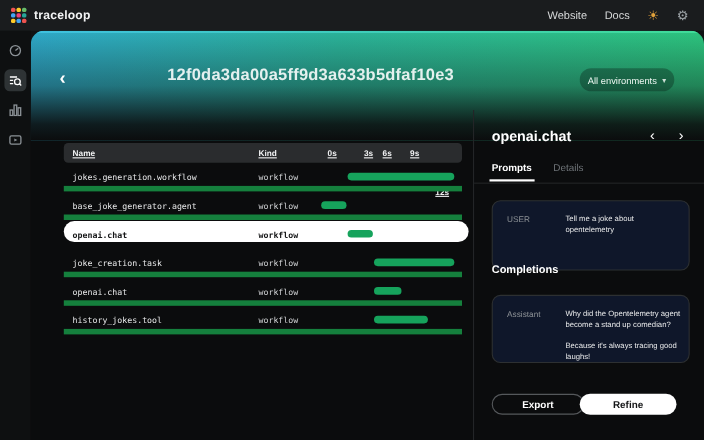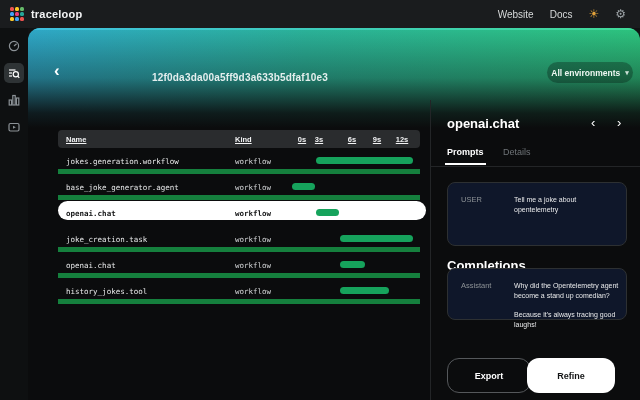--- a/index.html
+++ b/index.html
@@ -30,25 +30,25 @@
   
   .card { position:absolute; left:28px; top:28px; width:612px; height:372px;
           background:#0b0c0d; border-radius:12px 12px 0 0; overflow:hidden; }
   .hero { position:absolute; left:0; top:0; width:612px; height:100px; }
   .hero::before { content:""; position:absolute; left:0; top:0; right:0; height:2px;
                   background:linear-gradient(90deg,#41c4e4,#43e09c); opacity:.85; }
   .back { position:absolute; left:26px; top:34px; color:#fff; font-size:17px; line-height:17px;
           cursor:pointer; font-weight:bold; }
   .hero-title { position:absolute; left:45px; top:26px; color:#ffffff; font-size:27px;
                 font-weight:bold; letter-spacing:-.5px; }
-  .hero-id { position:absolute; left:124px; top:44px; color:rgba(255,255,255,.88); font-size:10px;
+  .hero-id { position:absolute; left:124px; top:32px; color:rgba(255,255,255,.88); font-size:15px;
              font-weight:bold; letter-spacing:.2px; }
   .env-pill { position:absolute; left:499px; top:34px; width:86px; height:21px; border-radius:11px;
               background:rgba(0,0,0,.28); display:flex; align-items:center; justify-content:center;
-              gap:5px; color:#eef7f2; font-size:8.5px; font-weight:bold; cursor:pointer;margin-left:20px; }
+              gap:5px; color:#eef7f2; font-size:8.5px; font-weight:normal; cursor:pointer; }
   .env-pill .chev { font-size:7px; opacity:.85; }
 
   
   .table { position:absolute; left:30px; top:102px; width:362px; }
   .thead { position:relative; height:18px; background:#2a2c2e; border-radius:4px;
            color:#f2f3f4; font-size:7.5px; font-weight:bold; }
   .thead span { position:absolute; top:5px;text-decoration:underline; }
   .th-name { left:8px; }
   .th-kind { left:177px; }
   .tick { transform:translateX(-50%); }
@@ -71,27 +71,27 @@
   .nav-arrow { position:absolute; top:16px; color:#fff; font-size:13px; cursor:pointer; line-height:14px; }
   .nav-prev { left:160px; } .nav-next { left:186px; }
   .tabs { position:absolute; left:0; top:44px; width:210px; height:23px; border-bottom:1px solid #232527; }
   .tab { position:absolute; top:3px; font-size:9px; cursor:pointer; }
   .tab-prompts { left:16px; color:#ffffff; font-weight:bold; }
   .tab-prompts::after { content:""; position:absolute; left:-2px; right:-2px; bottom:-8px; height:2px; background:#fff; }
   .tab-details { left:72px; color:#6e7377; }
   .msg-box { position:absolute; left:16px; width:180px; border:1px solid #2d3032; border-radius:8px;
              background:#0f172a; }
   .box-user { top:82px; height:64px; }
-  .box-assistant { top:168px; height:52px; }
+  .box-assistant { top:168px; height:62px; }
   .msg-role { position:absolute; left:13px; top:12px; font-size:7.5px; color:#8d9296; }
   .msg-text { position:absolute; left:66px; top:12px; width:106px; font-size:7px; line-height:10px;
               color:#e9eaeb; }
   .msg-text p + p { margin-top:9px; }
-  .completions-h { position:absolute; left:16px; top:158px; color:#ffffff; font-size:13px; font-weight:bold;text-align:center; }
-  .btn { position:absolute; top:258px; height:35px; border-radius:12px; font-size:9px; font-weight:bold;
+  .completions-h { position:absolute; left:16px; top:140px; color:#ffffff; font-size:10px; font-weight:bold;text-align:center; }
+  .btn { position:absolute; top:258px; height:19px; border-radius:12px; font-size:9px; font-weight:bold;
          display:flex; align-items:center; justify-content:center; cursor:pointer; }
   .btn-export { left:16px; width:84px; border:1px solid #55585b; color:#ffffff; background:transparent; }
   .btn-refine { left:96px; width:88px; background:#ffffff; color:#141516; }
 </style>
 </head>
 <body>
 
 <div class="app">
 
   <div class="topbar">
@@ -164,24 +164,24 @@
         <span class="chev">▾</span>
       </div>
     </div>
 
     <div class="table">
       <div class="thead">
         <span class="th-name">Name</span>
         <span class="th-kind">Kind</span>
         <span id="ticks"></span>
       <span class="tick" style="left: 244px;">0s</span>
-          <span class="tick" style="left: 261px;">3s</span>
+          <span class="tick" style="left: 277px;">3s</span>
           <span class="tick" style="left: 294px;">6s</span>
           <span class="tick" style="left: 319px;">9s</span>
-          <span class="tick" style="left: 344px;">12s</span>
+          <span class="tick" style="left: 344px; margin-top: 35px;">12s</span>
         </div>
       <div id="rows">
           <div class="trow">
             <span class="cell-name">jokes.generation.workflow</span>
             <span class="cell-kind">workflow</span>
             <div class="bar" style="left: 258px; width: 97px; background: rgb(22, 163, 92);"></div>
           </div>
           <div class="trow">
             <span class="cell-name">base_joke_generator.agent</span>
             <span class="cell-kind">workflow</span>

